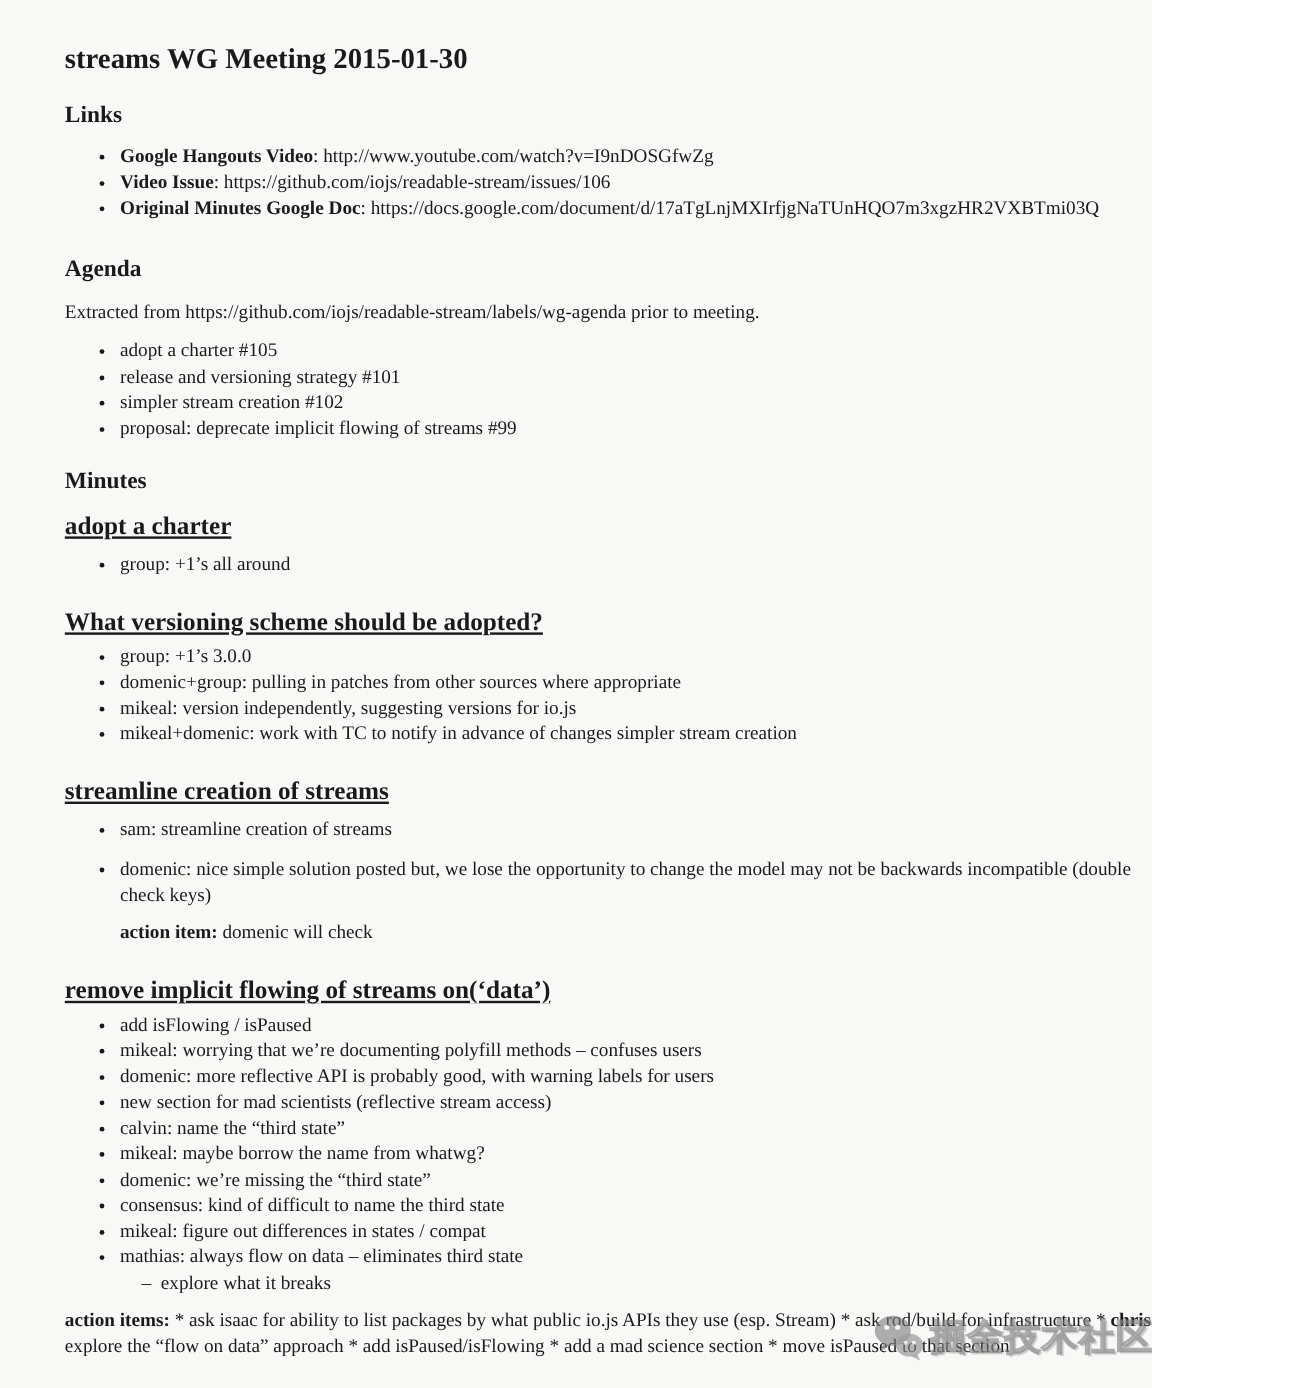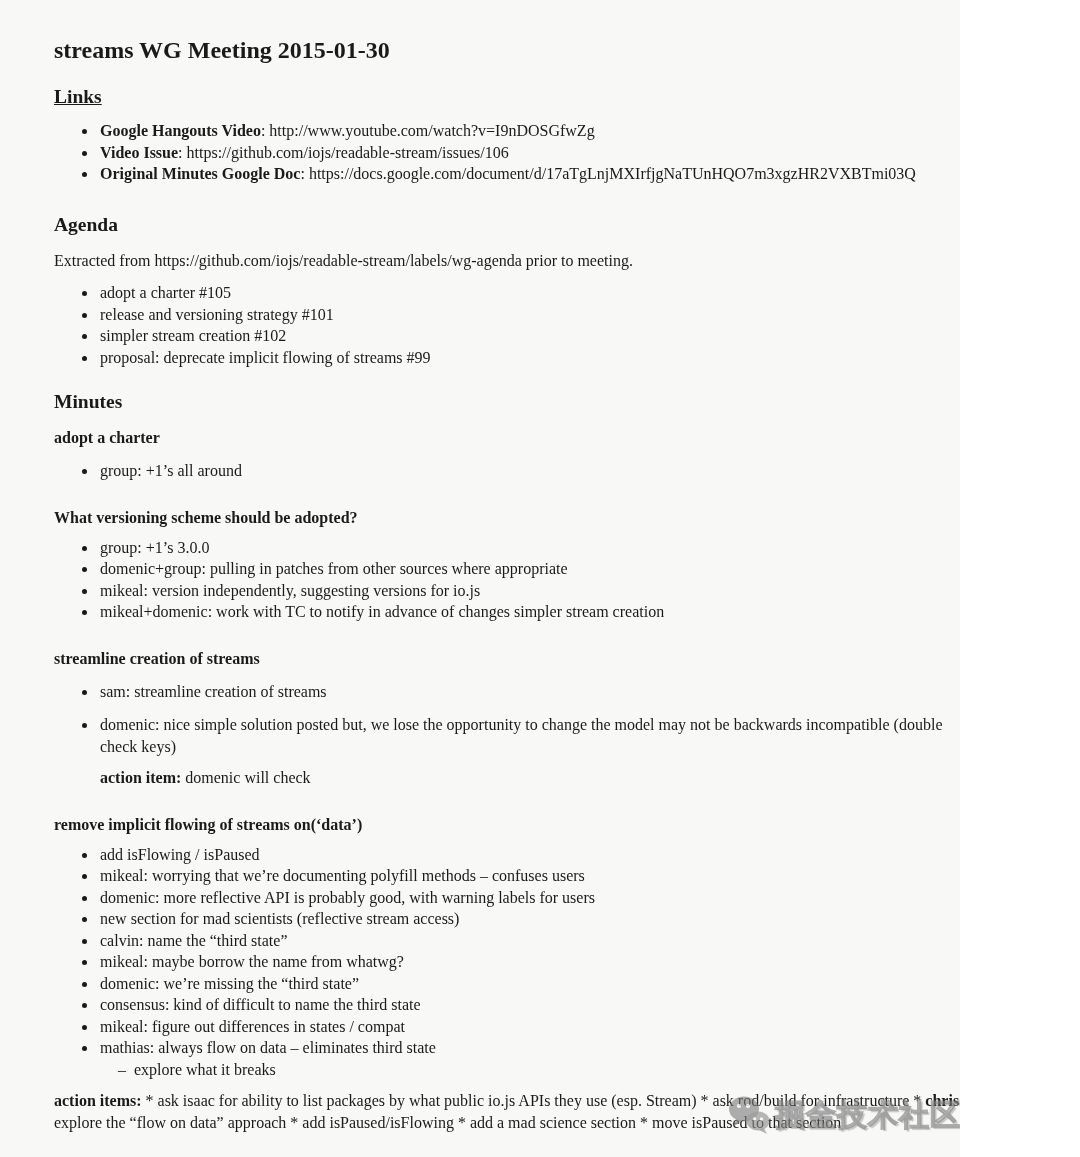--- a/index.html
+++ b/index.html
@@ -9,22 +9,22 @@
     background:#f8f8f7;
     box-sizing:border-box;
     padding:36px 0 0 54px;
     overflow:hidden;
     font-family:"Liberation Serif","DejaVu Serif",serif;
     font-size:16px;line-height:21.5px;color:#1a1a1a;
   }
   h1,h2,h3,p,ul,li{margin:0;padding:0;}
   h1{font-size:24px;font-weight:bold;line-height:28px;}
   h2{font-size:19.5px;font-weight:bold;line-height:24px;}
-  h3{font-size:16px;font-weight:bold;line-height:22px;}
-  .mt-links{margin-top:21px;text-decoration:underline;}
+  h3{font-size:21px;font-weight:bold;line-height:22px;text-decoration:underline;}
+  .mt-links{margin-top:21px;}
   .mt-agenda{margin-top:28px;}
   .mt-minutes{margin-top:22px;}
   .mt-h3-first{margin-top:13px;}
   .mt-h3{margin-top:25px;}
   .intro{margin-top:13px;}
   ul{margin-top:11px;padding-left:44px;list-style:disc;}
   ul.mt-big{margin-top:8px;}
   li{padding-left:2px;}
   ul.loose > li{margin-bottom:12px;}
   ul.loose{margin-top:11px;}

